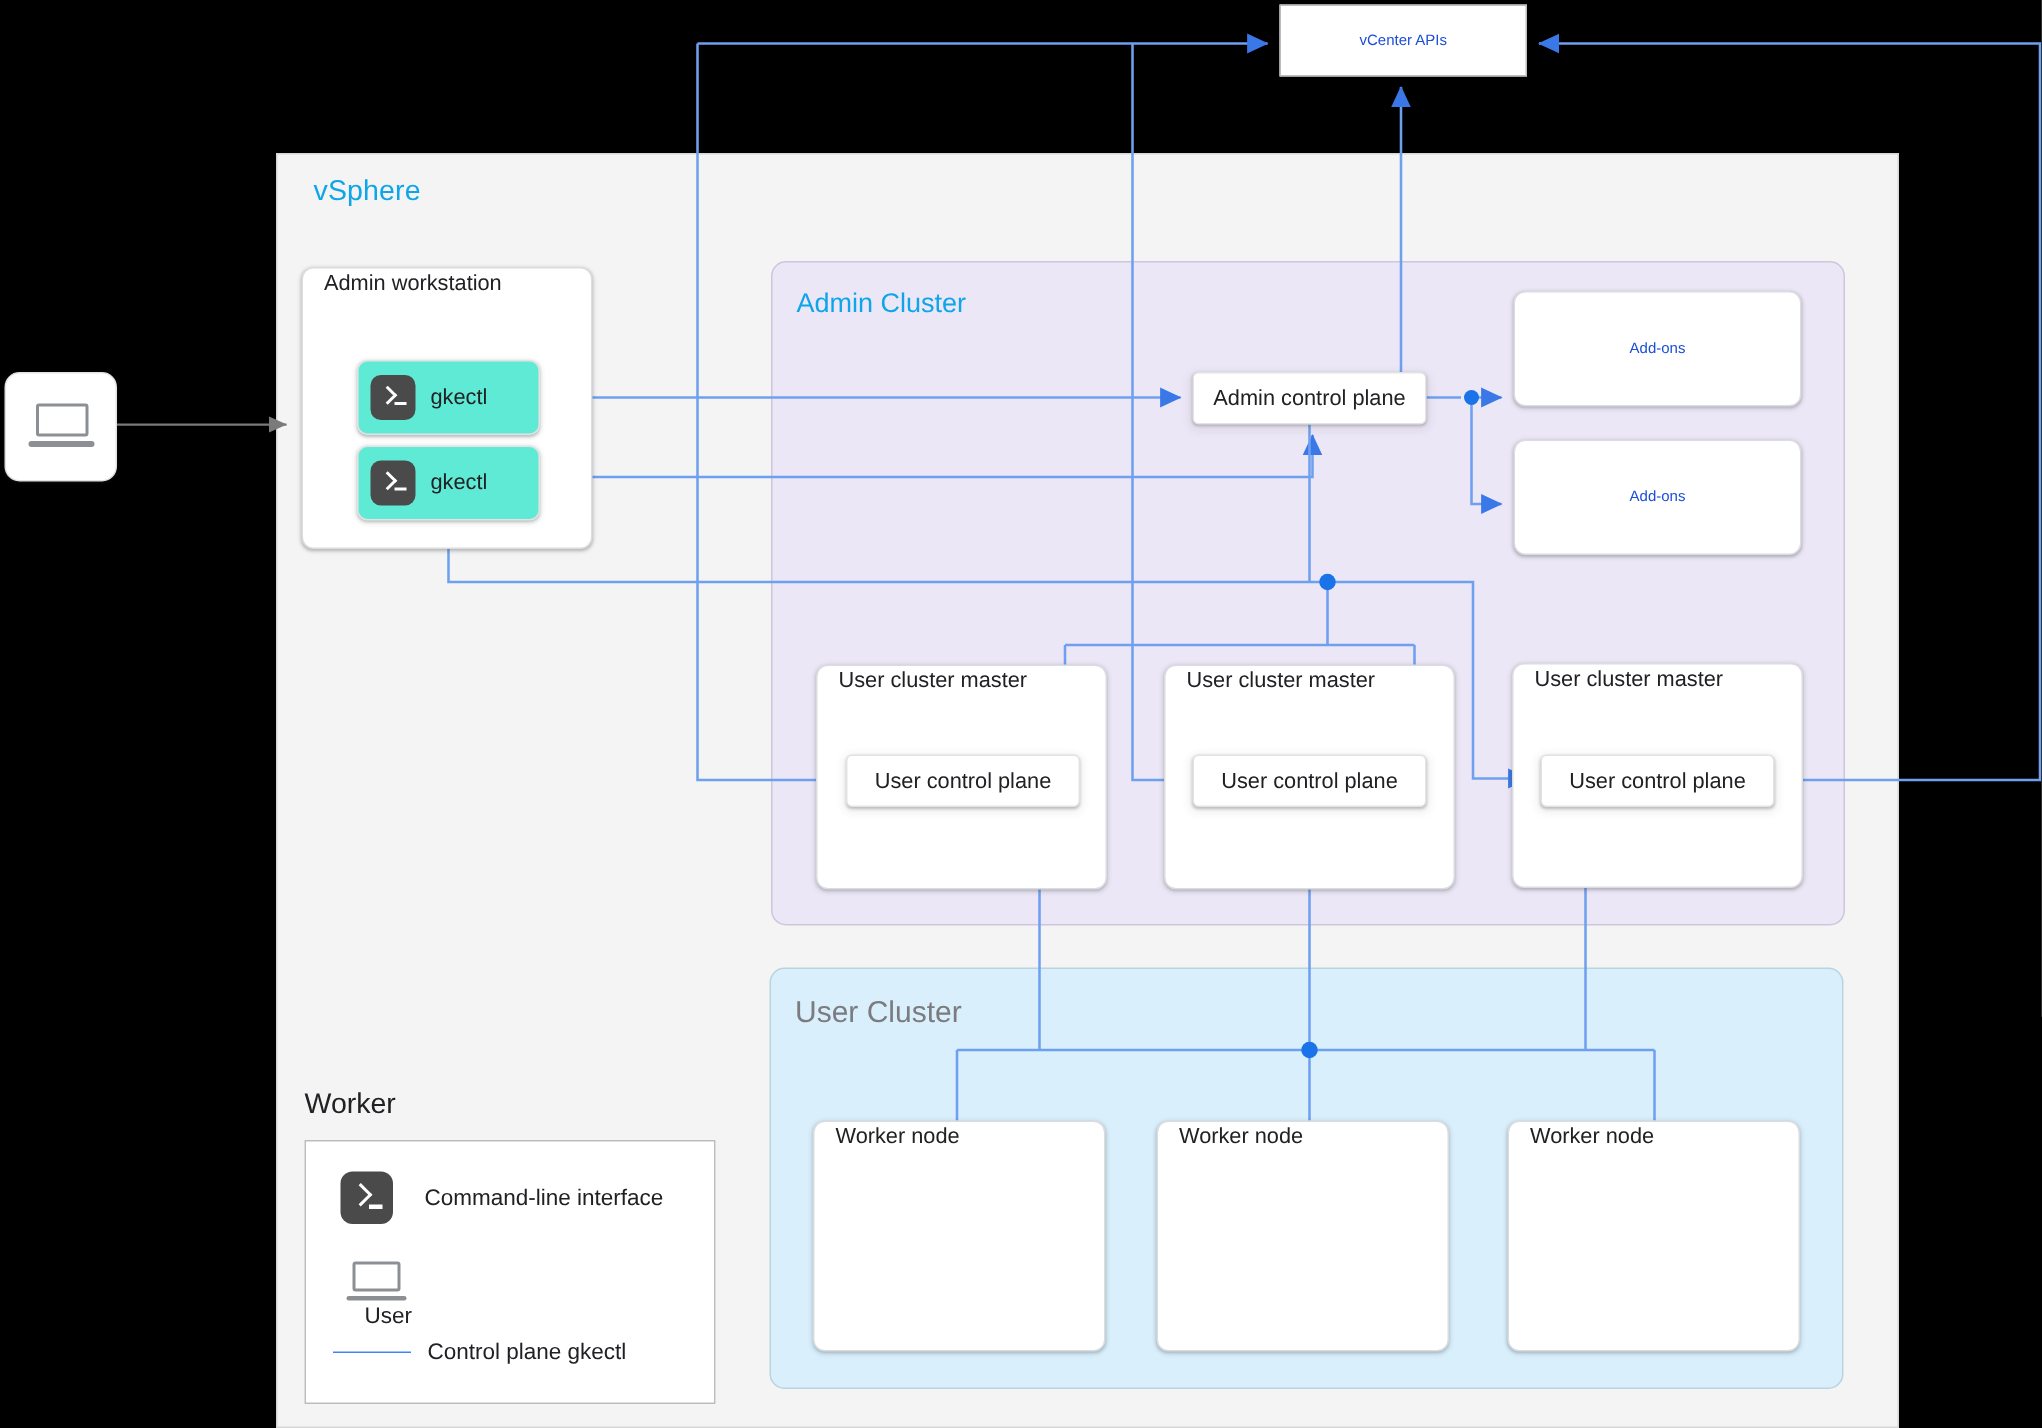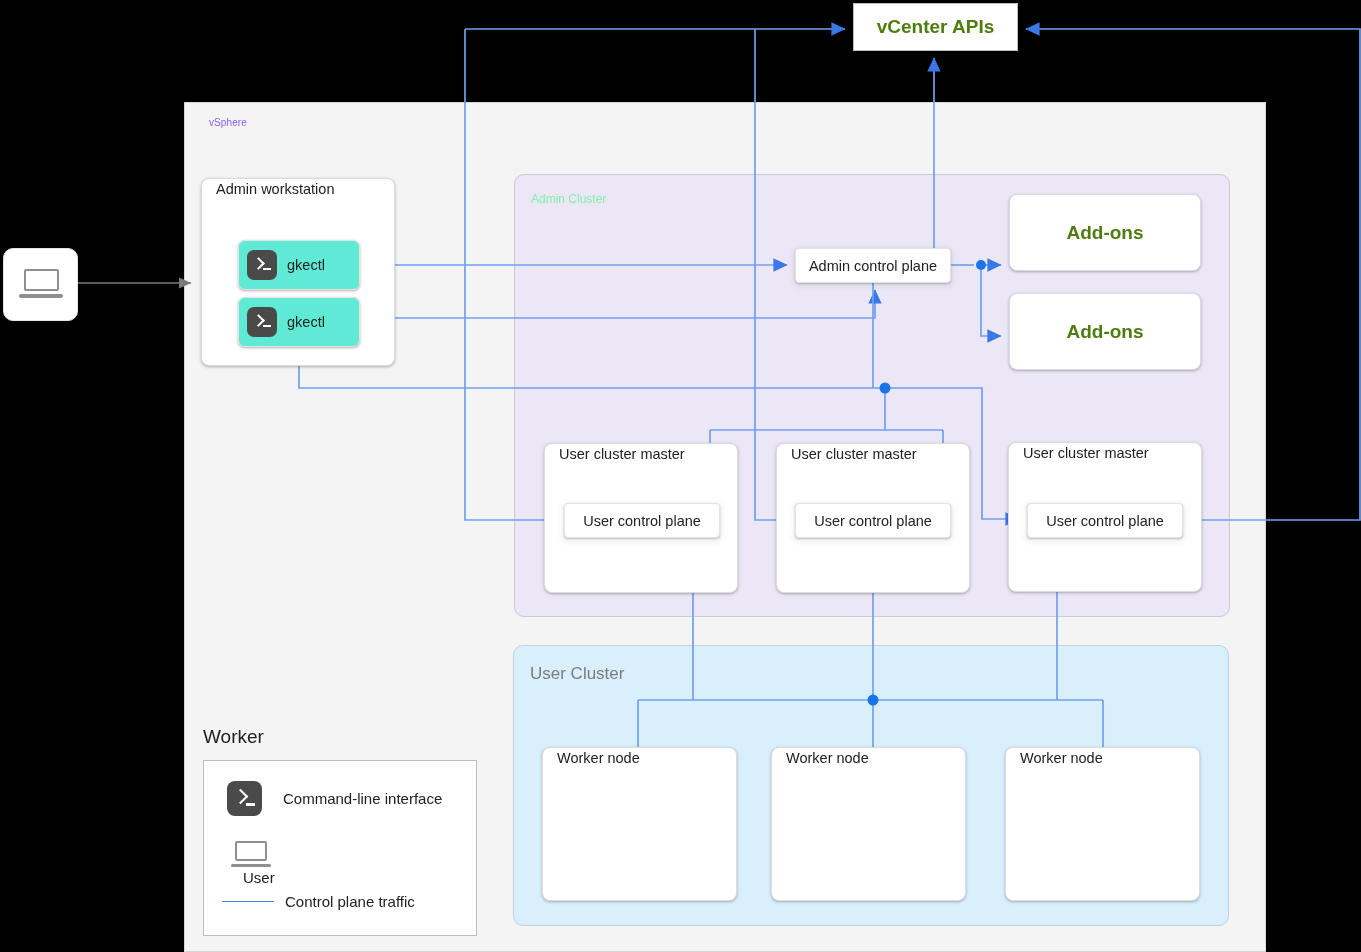--- a/index.html
+++ b/index.html
@@ -18,43 +18,43 @@
 
   
   #vsphere{
     left:184px; top:102px; width:1082px; height:850px;
     background:#f4f4f4;
     border:1px solid #d6d6d6;
     box-sizing:border-box;
   }
   #vsphere-label{
     left:209px; top:117px;
-    font-size:10px; color:#8b5cf6; letter-spacing:.1px;
+    font-size:19px; color:#0ea5e9; letter-spacing:.1px;
   }
   #admin-cluster{
     left:514px; top:174px; width:716px; height:443px;
     background:#ece7f6;
     border:1px solid #cdc6dd;
     border-radius:10px;
     box-sizing:border-box;
   }
   #admin-cluster-label{
     left:531px; top:192px;
-    font-size:12px; color:#86efac;
+    font-size:18px; color:#0ea5e9;
   }
   #user-cluster{
     left:513px; top:645px; width:716px; height:281px;
     background:#d9f0fc;
     border:1px solid #b9d4e0;
     border-radius:10px;
     box-sizing:border-box;
   }
   #user-cluster-label{
     left:530px; top:664px;
-    font-size:17px; color:#7b7b80;
+    font-size:20px; color:#7b7b80;
   }
 
   
   .card{
     background:#ffffff;
     border:1px solid #dadce0;
     border-radius:8px;
     box-shadow:0 1px 2px rgba(60,64,67,.25), 0 1px 3px 1px rgba(60,64,67,.10);
     box-sizing:border-box;
   }
@@ -65,21 +65,21 @@
     color:#202124;
     white-space:nowrap;
   }
   .plain-box{
     background:#ffffff;
     border:1px solid #bdbdbd;
     box-sizing:border-box;
   }
   .centered{
     display:flex; align-items:center; justify-content:center;
-    font-size:19px; color:#4d7c0f; text-align:center;font-weight:bold;
+    font-size:10px; color:#1d4ed8; text-align:center;
   }
 
   
   #vcenter{ left:853px; top:3px; width:165px; height:48px; }
   #user-icon-box{
     left:3px; top:248px; width:73px; height:71px;
     background:#fff; border:1px solid #e2e2e2; border-radius:10px;
     box-shadow:0 1px 2px rgba(60,64,67,.2);
     display:flex;align-items:center;justify-content:center;
   }
@@ -319,16 +319,16 @@
   </div>
   <div class="legend-row" id="lg-row2">
     <span class="laptop">
       <span class="scr"></span>
         <span class="base"></span>
     </span>
     <span class="legend-text">User</span>
   </div>
   <div class="legend-row" id="lg-row3">
     <span class="lg-line"></span>
-    <span class="legend-text">Control plane traffic</span>
+    <span class="legend-text">Control plane gkectl</span>
   </div>
 
 </div>
 
 </body></html>

